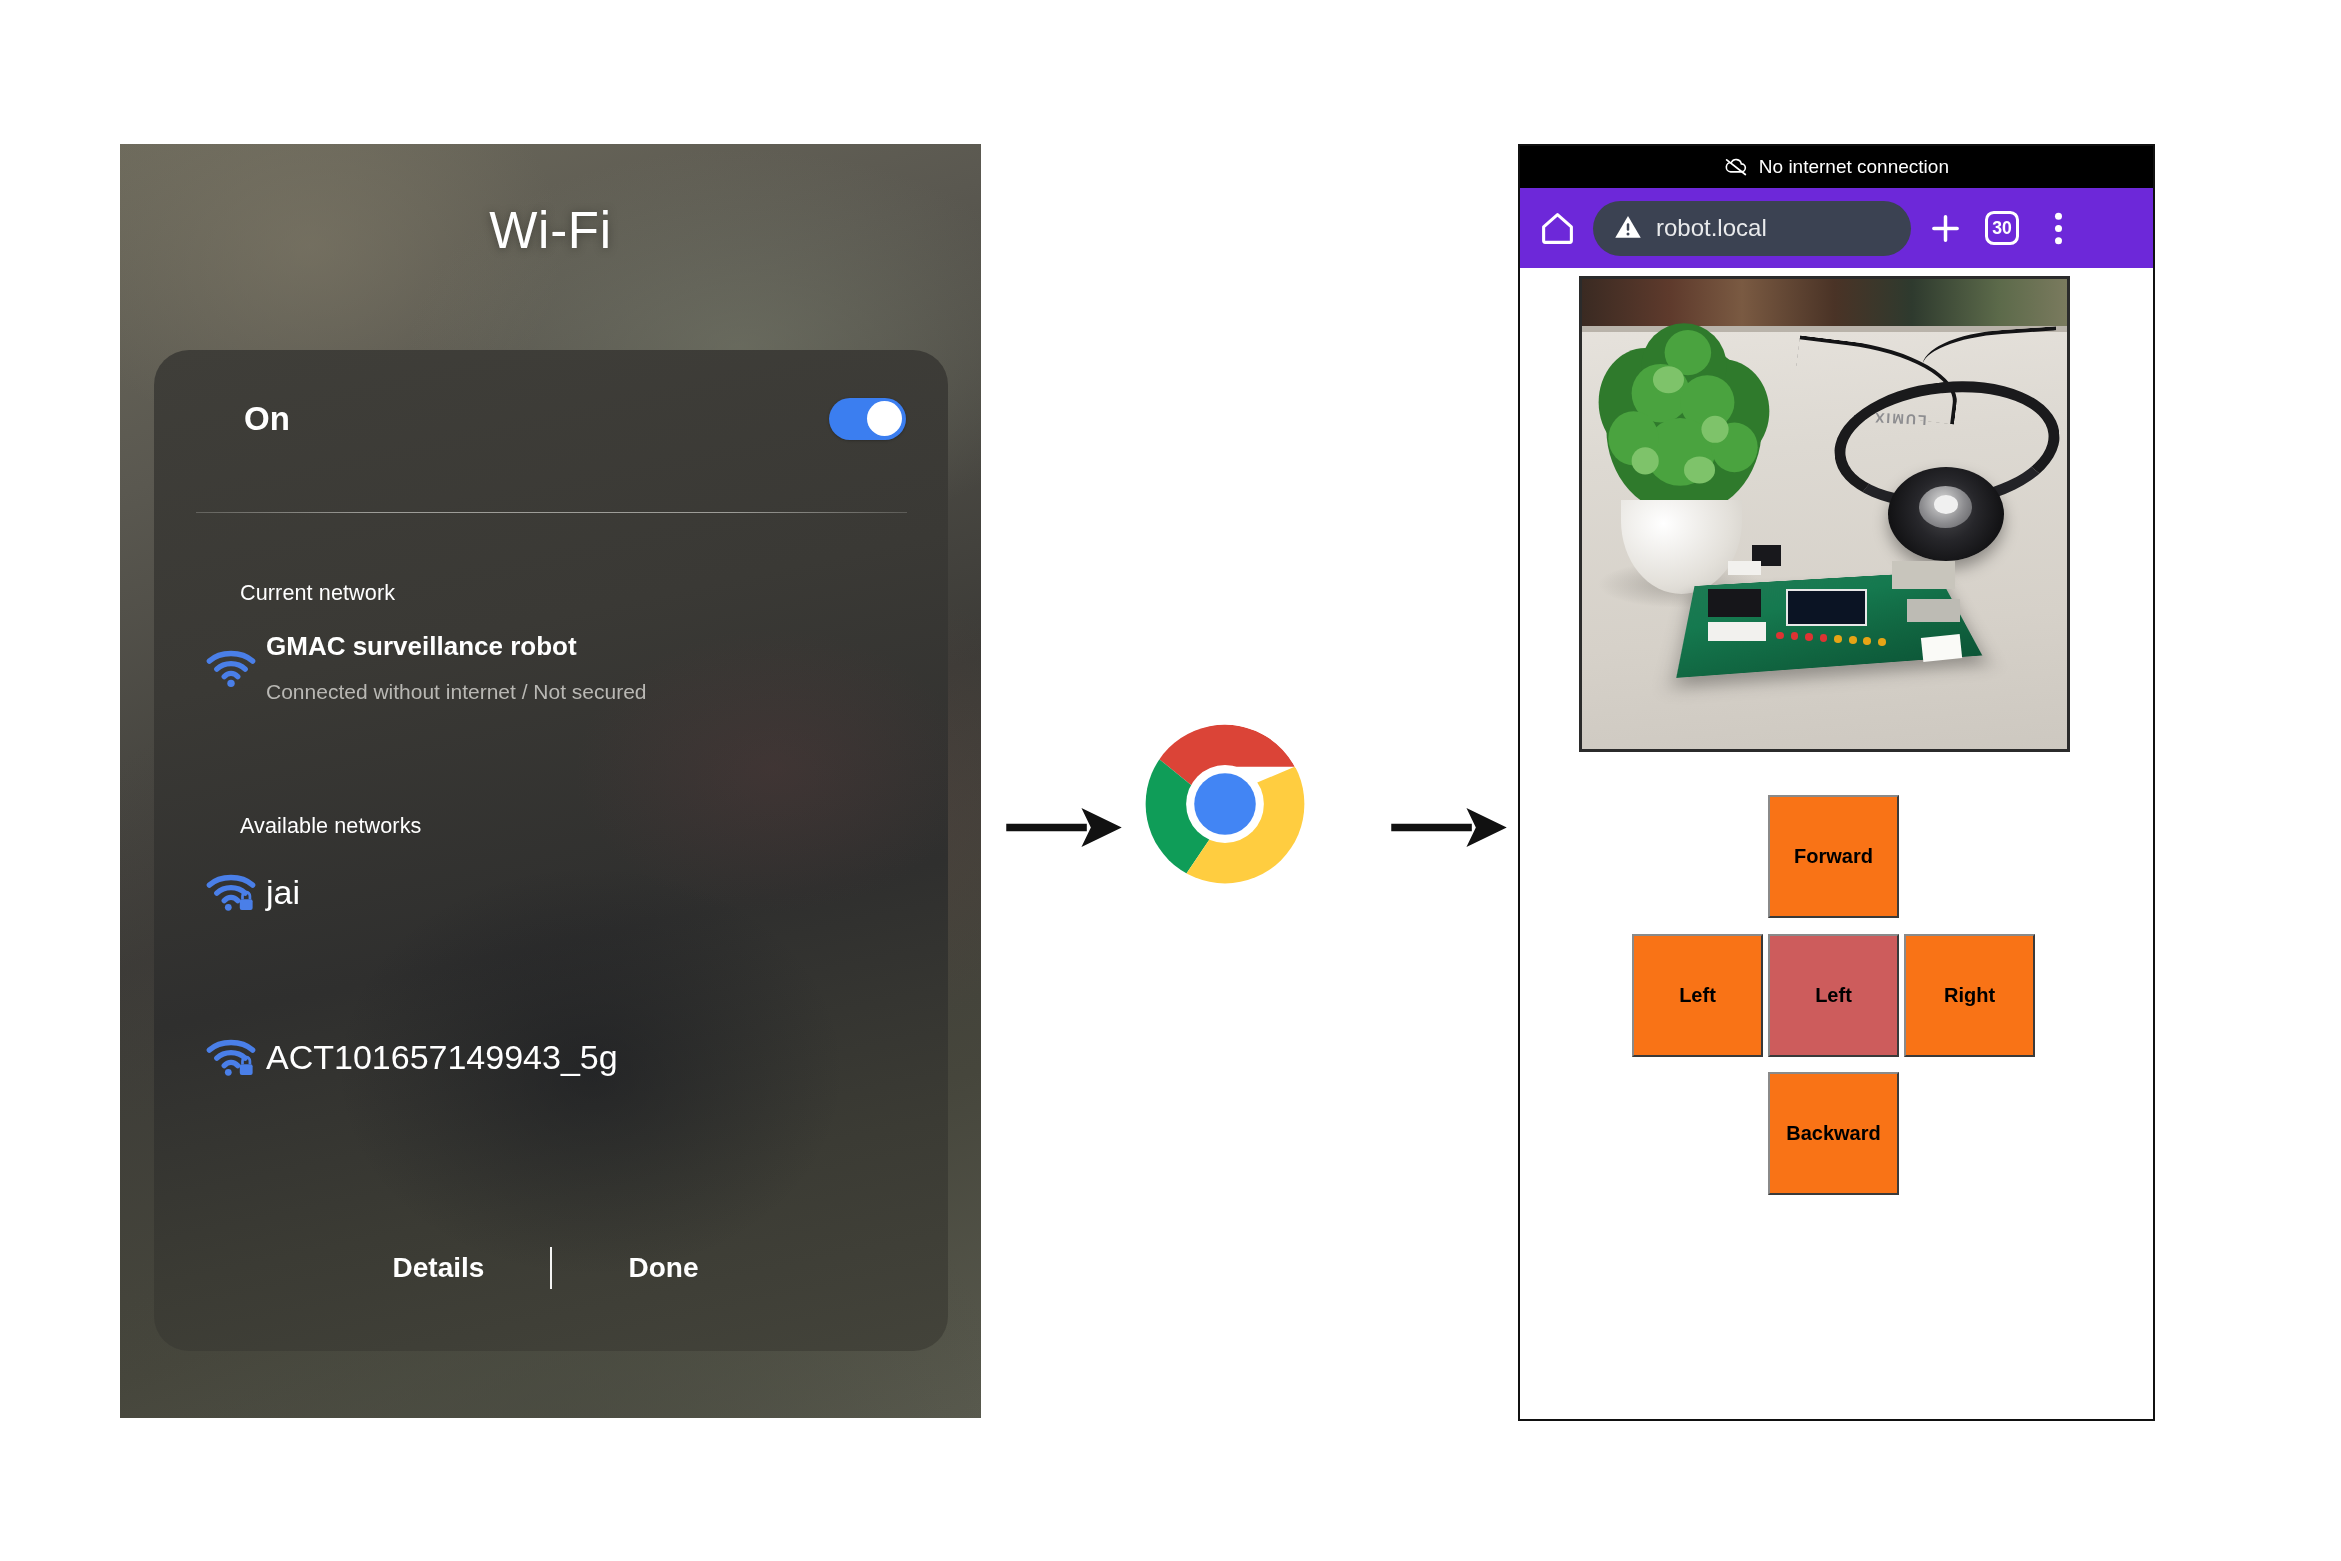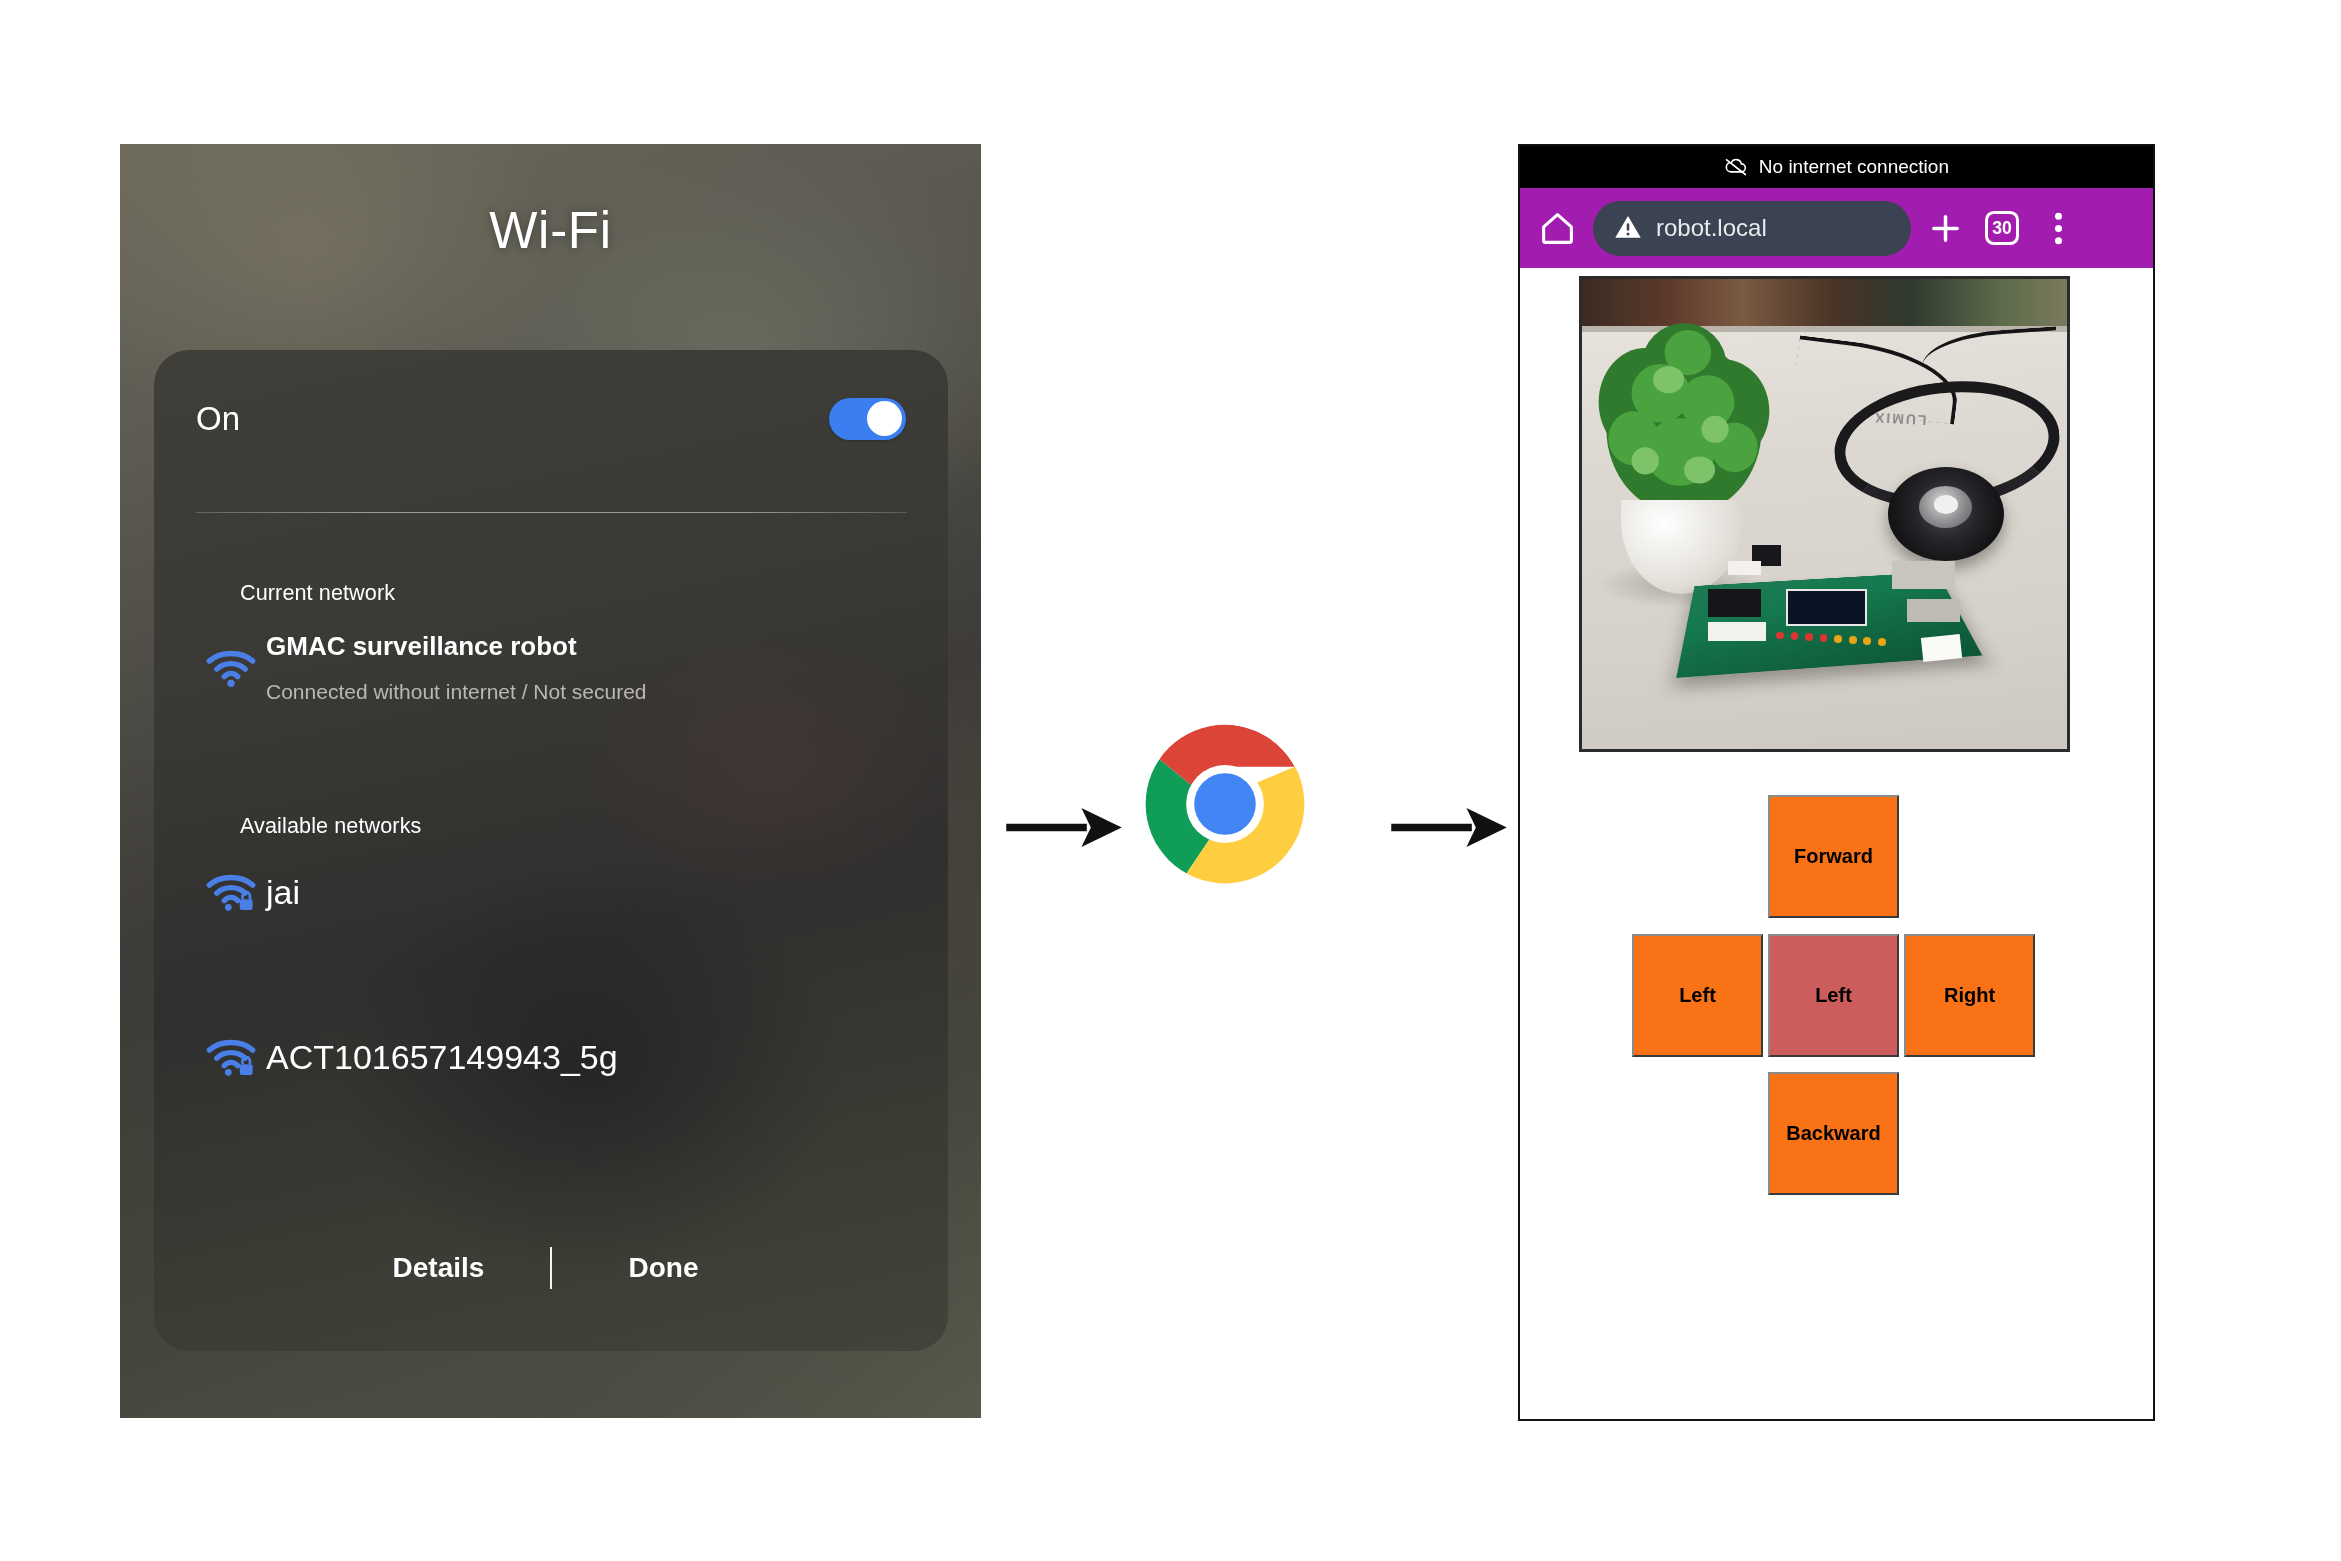--- a/index.html
+++ b/index.html
@@ -29,21 +29,21 @@
     background:
       radial-gradient(ellipse 284px 203px at 78% 42%, rgba(92,58,60,.30), rgba(0,0,0,0) 70%),
       radial-gradient(ellipse 352px 284px at 55% 72%, rgba(22,24,30,.55), rgba(0,0,0,0) 72%),
       linear-gradient(168deg,#3f3e39 0%,#3a3935 30%,#2f2f2e 58%,#3b3b34 80%,#43433a 100%);
   }
   #on-row{
     position:absolute;left:0;top:28px;width:100%;height:81px;
     display:flex;align-items:center;justify-content:space-between;
     box-sizing:border-box;padding:0 42px;
   }
-  #on-label{color:#ffffff;font-size:33px;font-weight:400;}
+  #on-label{color:#ffffff;font-size:33px;font-weight:700;margin-left:48px;}
   #wifi-toggle{
     width:77px;height:42px;border-radius:23px;background:#3b7ef0;
     position:relative;flex:0 0 auto;box-shadow:0 0.7px 2.7px rgba(0,0,0,.3);
   }
   #wifi-toggle .knob{
     position:absolute;right:4px;top:3.4px;width:35px;height:35px;border-radius:50%;
     background:#ffffff;
   }
   #card-divider{
     position:absolute;left:42px;top:162px;width:711px;height:1.4px;
@@ -89,21 +89,21 @@
   #phone{
     position:absolute;left:1518px;top:144px;width:637px;height:1277px;
     background:#ffffff;border:2.7px solid #111111;box-sizing:border-box;
     overflow:hidden;
   }
   #status-bar{
     height:42px;background:#000000;display:flex;align-items:center;justify-content:center;gap:10.8px;
   }
   #status-text{color:#ffffff;font-size:19px;font-weight:400;}
   #browser-bar{
-    height:80px;background:#a21caf;display:flex;align-items:center;
+    height:80px;background:#6d28d9;display:flex;align-items:center;
     padding:0 16px;box-sizing:border-box;gap:13.5px;
   }
   #omnibox{
     flex:1 1 auto;height:55px;background:#3b4252;border-radius:30px;
     display:flex;align-items:center;padding:0 20px;box-sizing:border-box;gap:13.5px;
     max-width:318px;
   }
   #omnibox-url{color:#e9eaec;font-size:24px;font-weight:400;}
   .bar-icon{width:43px;height:43px;flex:0 0 auto;display:flex;align-items:center;justify-content:center;}
   #tab-count{

